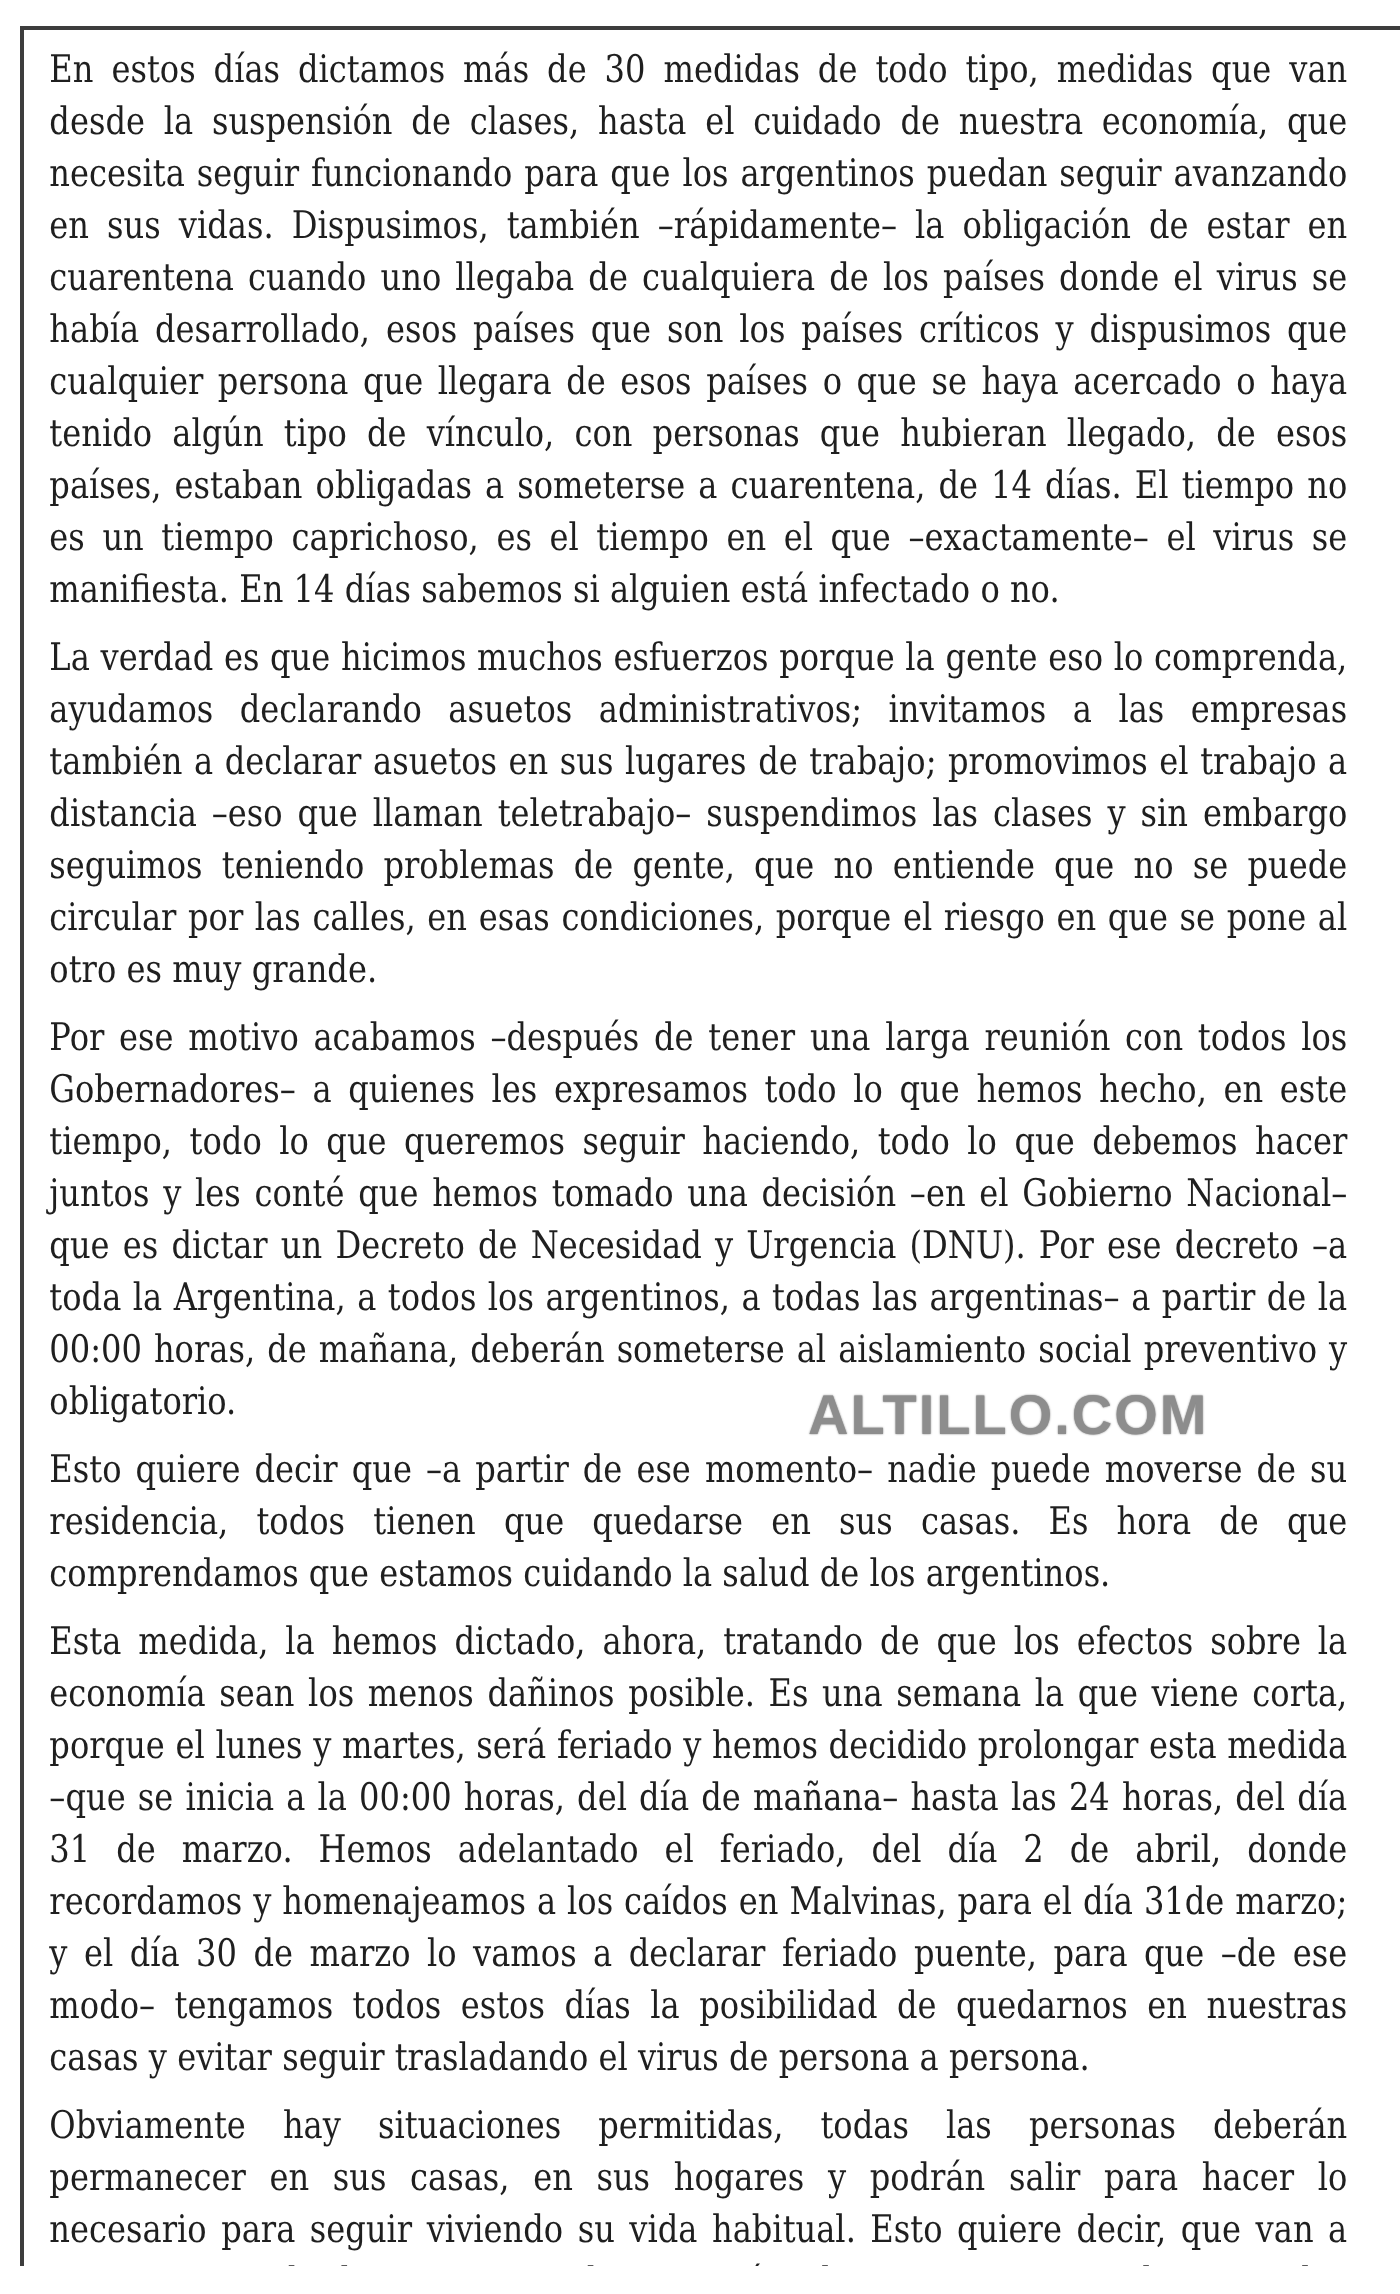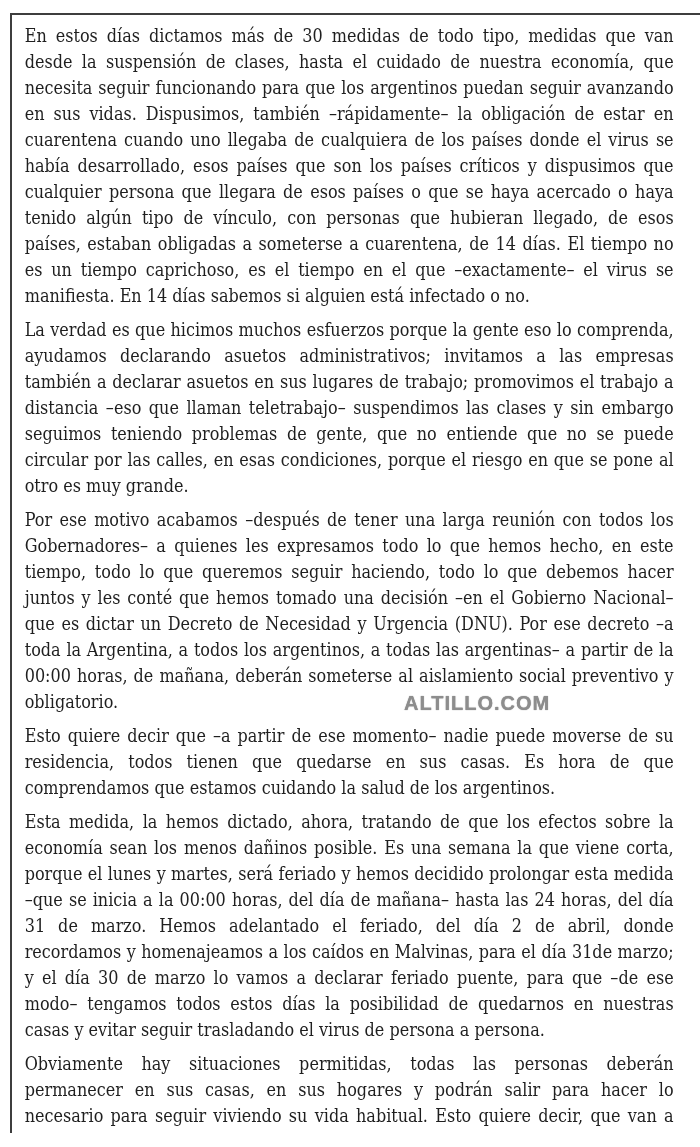--- a/index.html
+++ b/index.html
@@ -39,21 +39,21 @@
   }
   .doc-text p {
     margin: 0 0 8px 0;
   }
   .watermark {
     position: absolute;
     left: 404px;
     top: 692px;
     font-family: "Liberation Sans", sans-serif;
     font-weight: bold;
-    font-size: 20px;
+    font-size: 28px;
     letter-spacing: 1px;
     color: #8d8d8d;
     text-shadow: 0 0 1px #777777;
     white-space: nowrap;
     text-align: right;
   }
 </style>
 </head>
 <body>
 

